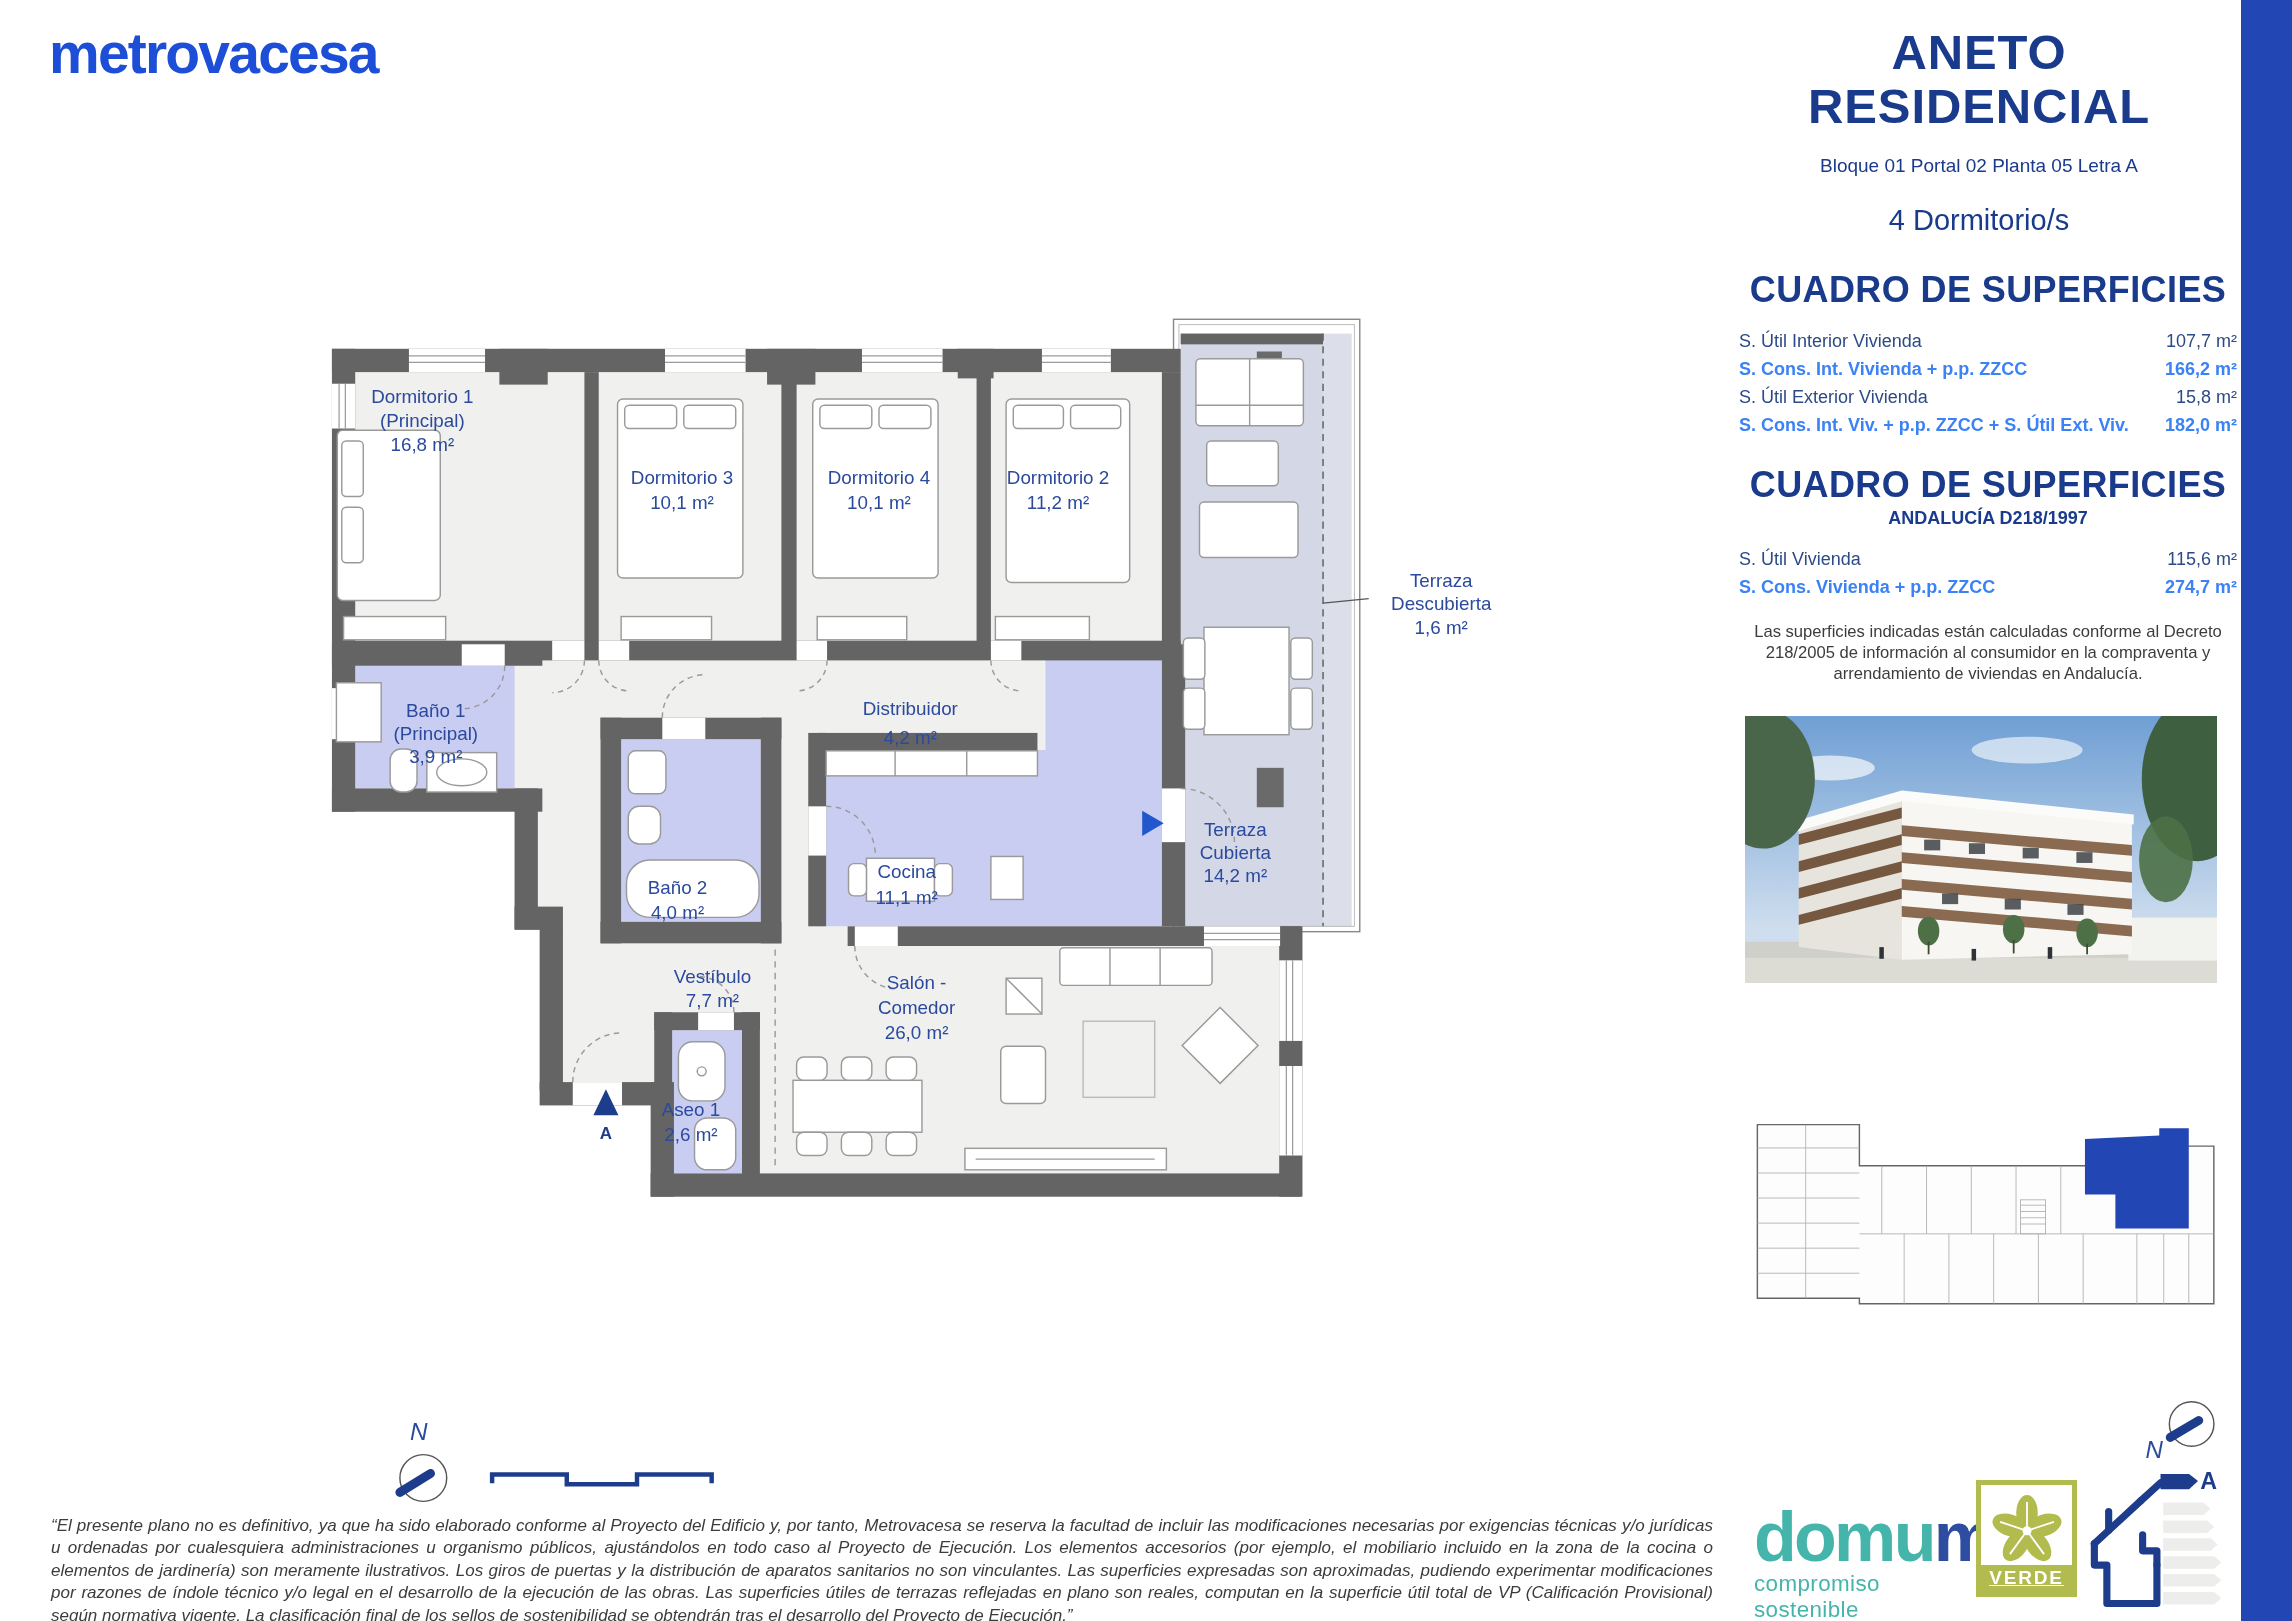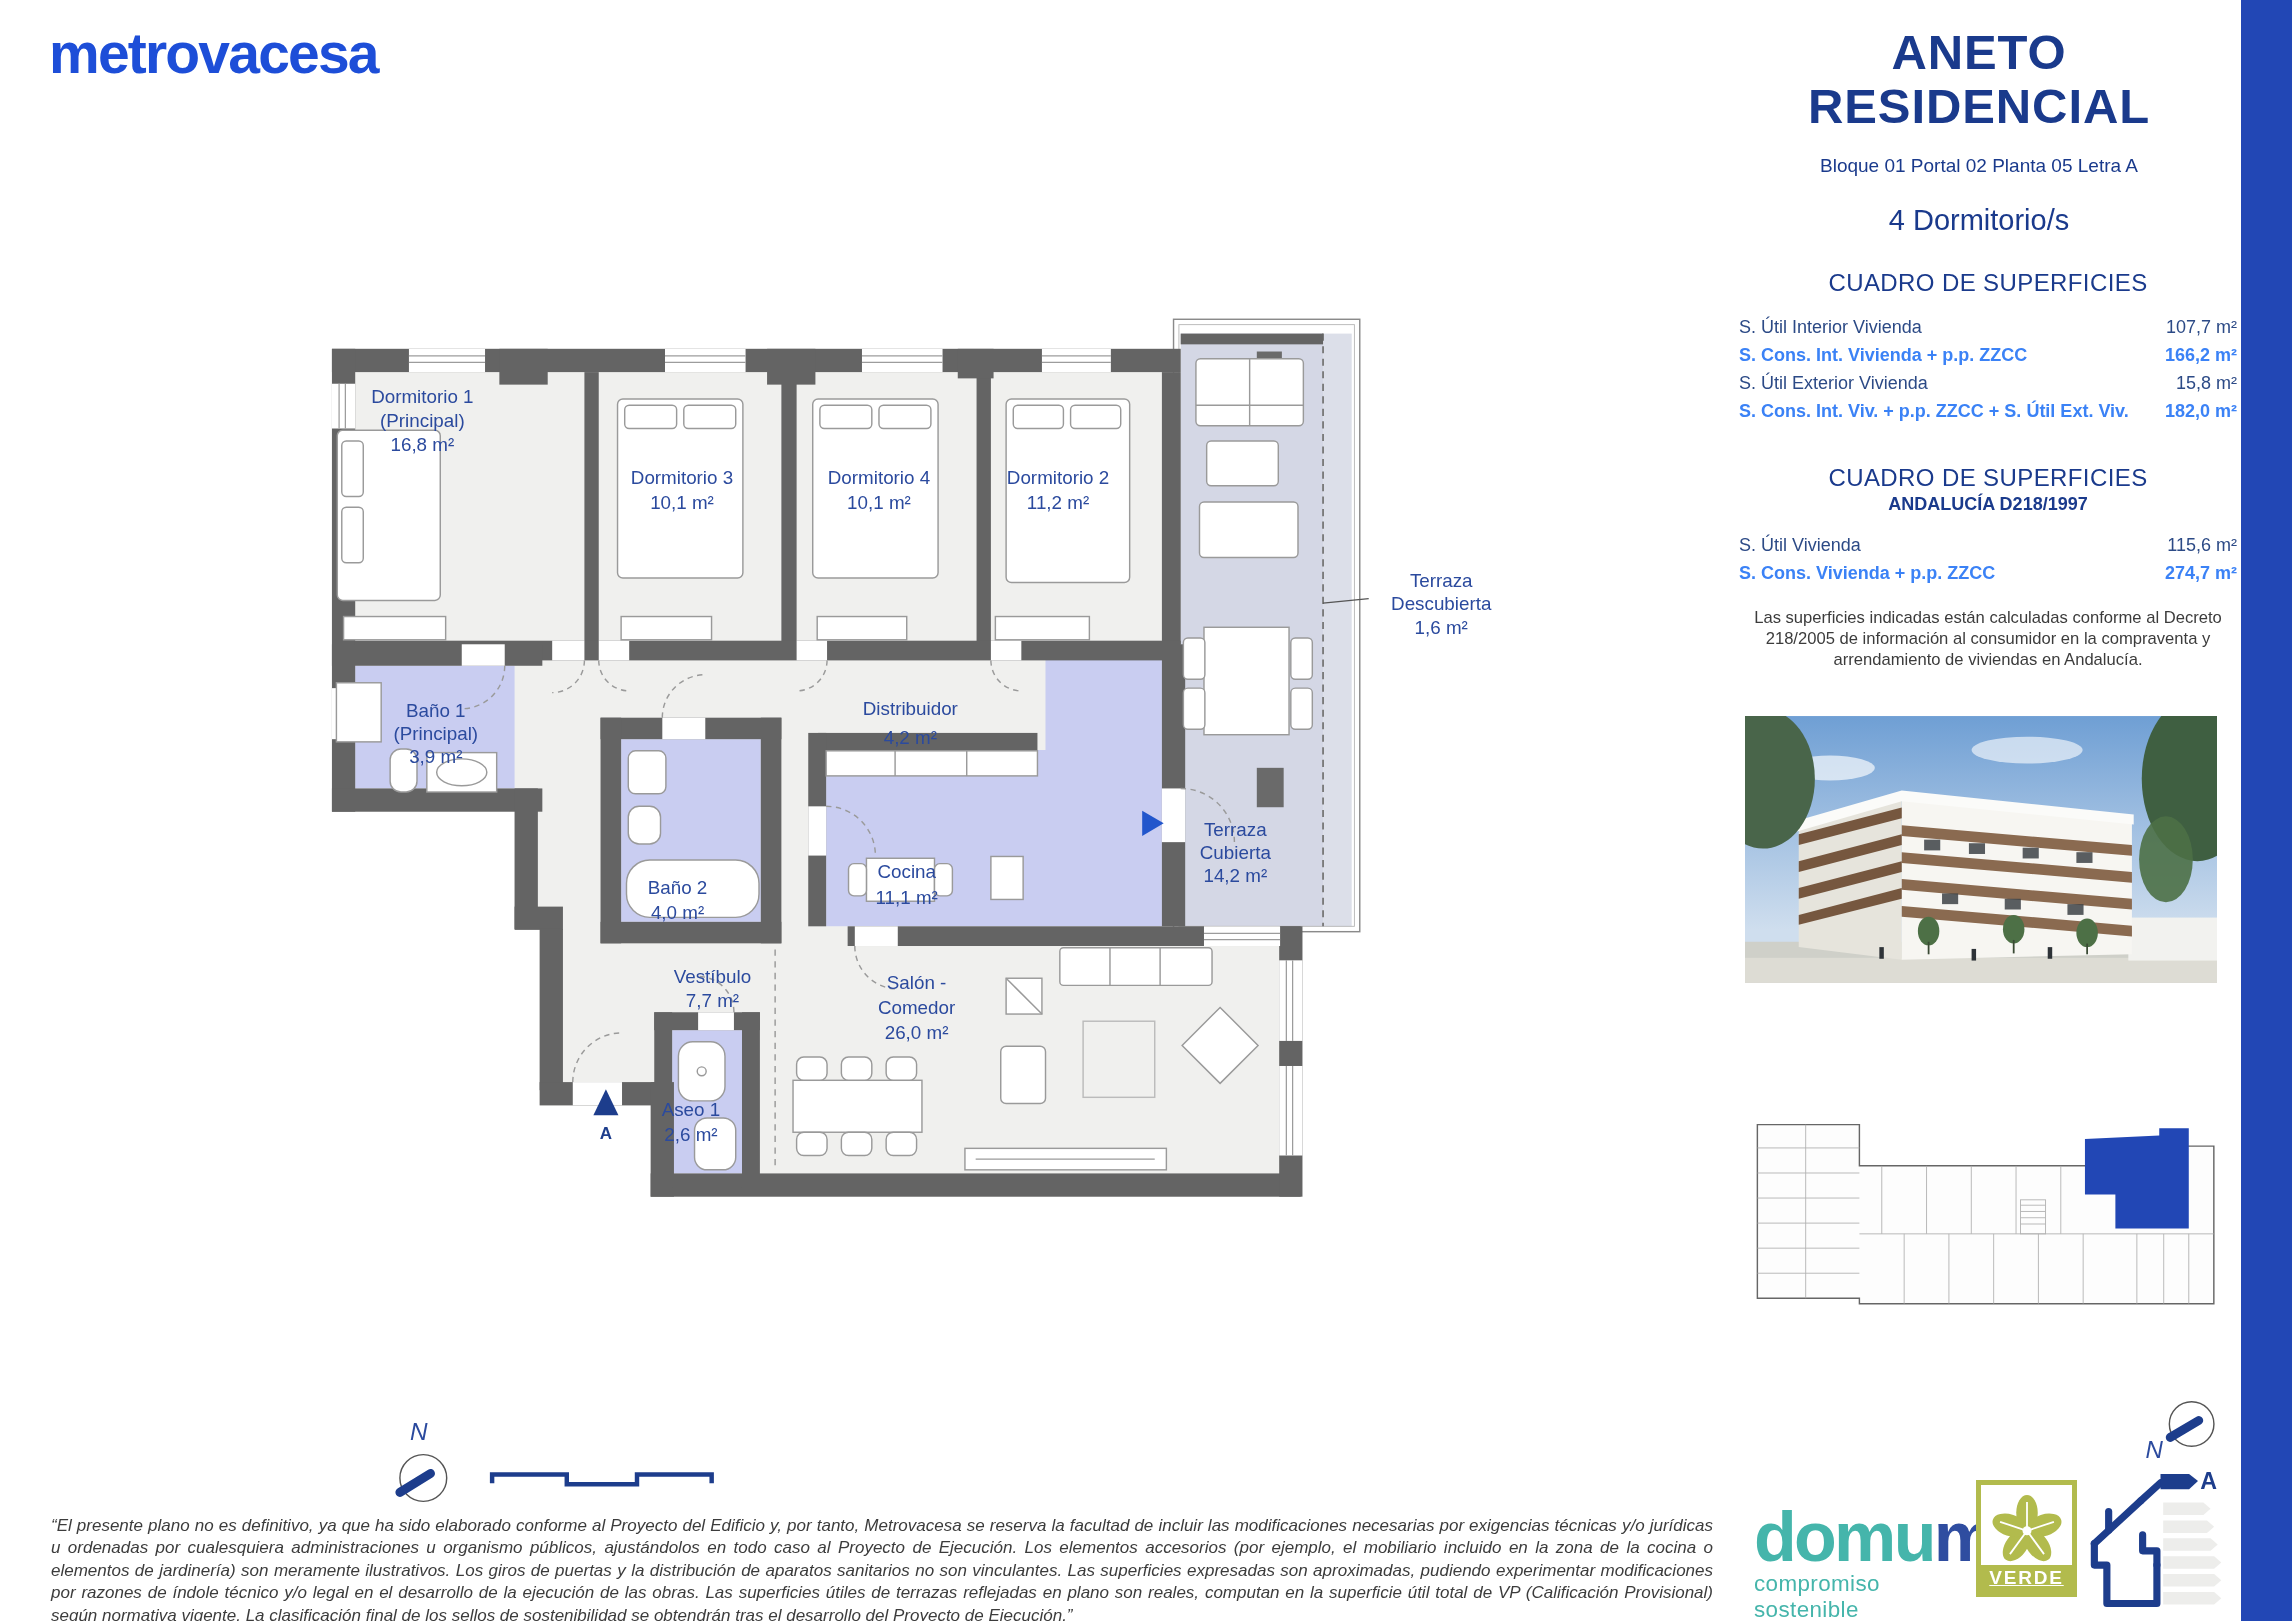--- a/index.html
+++ b/index.html
@@ -10,21 +10,21 @@
   .logo{left:49px;top:19.7px;font-size:57px;font-weight:bold;color:#1d4ed8;letter-spacing:-1.8px;}
   
   .edgebar{right:0;top:0;width:52px;height:1621px;background:#2247b5;}
   
   .head{left:1728px;top:25px;width:502px;text-align:center;color:#1a3a8c;}
   .head .t1{font-size:49px;font-weight:bold;line-height:54px;letter-spacing:0.9px;}
   .head .sub{margin-top:21.5px;font-size:19px;}
   .head .dorm{margin-top:27px;font-size:29px;}
   
   .stable{left:1739px;width:498px;color:#2b4a9e;}
-  .stable .ttl{text-align:center;font-size:24px;font-weight:normal;color:#1a3a8c;letter-spacing:0.4px;}
+  .stable .ttl{text-align:center;font-size:36px;font-weight:bold;color:#1a3a8c;letter-spacing:0.4px;}
   .stable .sttl{text-align:center;font-size:18px;font-weight:bold;color:#1a3a8c;margin-top:1.8px;}
   .rows{margin-top:16px;}
   .srow{display:flex;justify-content:space-between;font-size:18px;line-height:28px;color:#2c4a86;}
   .srow.b{font-weight:bold;color:#3b82f6;}
   .note{margin-top:20px;font-size:16.6px;line-height:21px;color:#3c3c3c;text-align:center;}
   
   .render{left:1745px;top:716px;width:472px;height:267px;}
   .keyplan{left:1752px;top:1119px;width:469px;height:193px;}
   
   .domum{left:1754px;top:1506px;width:215px;}

